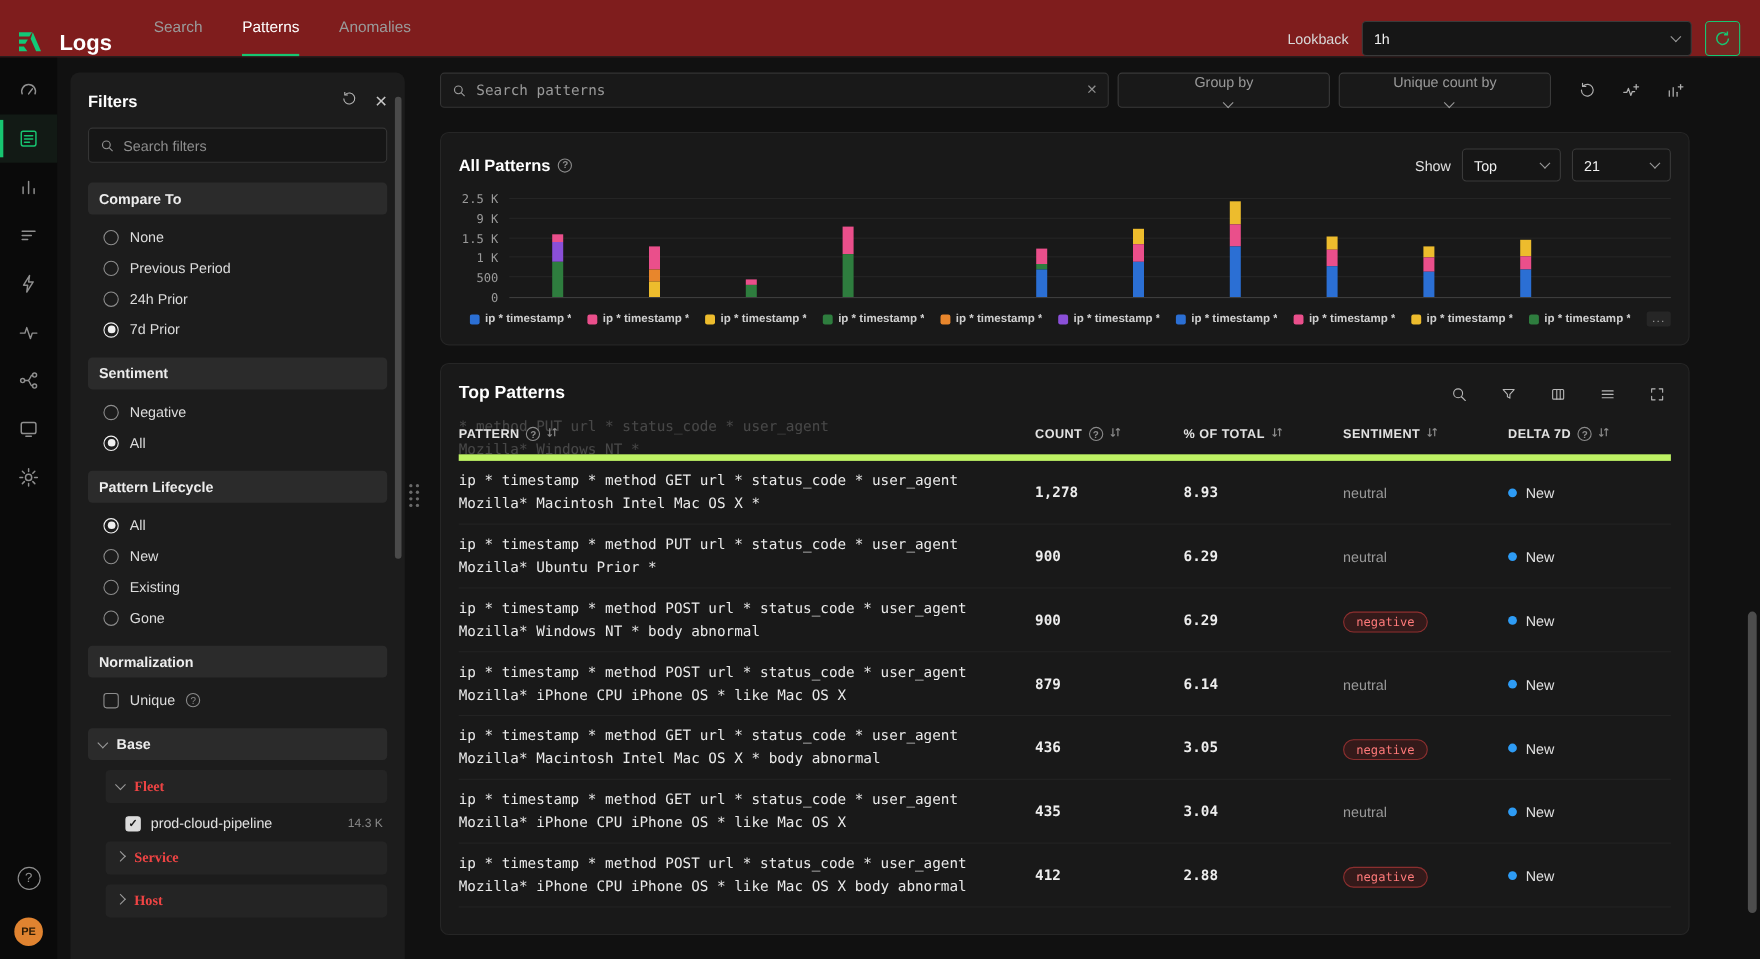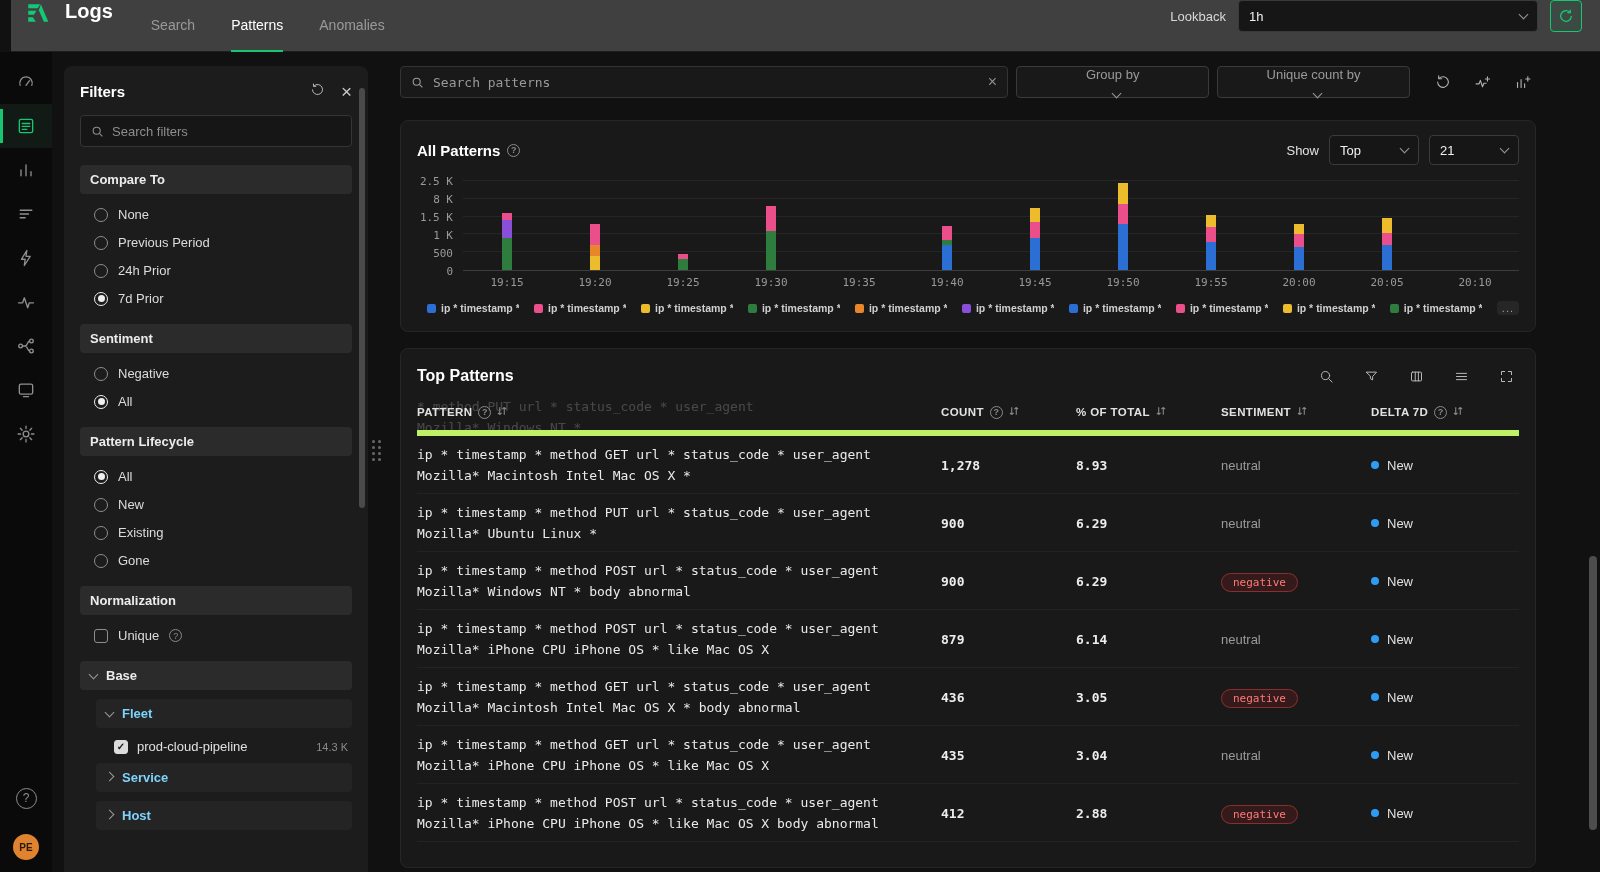--- a/index.html
+++ b/index.html
@@ -2,22 +2,22 @@
 <html><head>
 <meta charset="utf-8">
 <style>
   * { margin:0; padding:0; box-sizing:border-box; }
   html,body { width:1600px; height:872px; overflow:hidden; background:#0e0e0e;
     font-family:"Liberation Sans", sans-serif; color:#e8e8e8; }
   .mono { font-family:"DejaVu Sans Mono", monospace; }
   .screen { position:relative; width:1600px; height:872px; background:#111; overflow:hidden; }
 
   
-  .topbar { position:absolute; top:0; left:11px; right:0; height:52px; background:#404040;
-    border-bottom:1px solid #1e1e1e; display:flex; align-items:flex-start; z-index:10; }
+  .topbar { position:absolute; top:0; left:0; right:0; height:52px; background:#7f1d1d;
+    border-bottom:1px solid #1e1e1e; display:flex; align-items:flex-end; z-index:10; }
   .logo-wrap { width:54px; display:flex; justify-content:center; }
   .app-title { font-size:20px; font-weight:700; color:#fff; margin-right:38px; }
   .tabs { display:flex; height:52px; }
   .tab { display:flex; align-items:center; margin-right:36px; font-size:14px; color:#9a9a9a;
     border-bottom:2px solid transparent; cursor:pointer; }
   .tab.active { color:#fff; border-bottom-color:#17c671; font-weight:400; }
   .topbar-right { margin-left:auto; display:flex; align-items:center; gap:12px; padding-right:18px; }
   .lb-label { font-size:13px; color:#d8d8d8; }
   .dd { height:32px; background:#161616; border:1px solid #3a3a3a; border-radius:4px;
     display:flex; align-items:center; justify-content:space-between; padding:0 10px;
@@ -62,21 +62,21 @@
   .opt { display:flex; align-items:center; gap:10px; margin:13px 0 0 14px; font-size:13px; color:#dcdcdc; cursor:pointer; }
   .radio { width:14px; height:14px; border:1.5px solid #8d8d8d; border-radius:50%; flex:none; position:relative; }
   .radio.sel { border-color:#efefef; }
   .radio.sel::after { content:''; position:absolute; inset:2.5px; border-radius:50%; background:#efefef; }
   .cbx { width:14px; height:14px; border:1.5px solid #8d8d8d; border-radius:3px; flex:none;
     display:flex; align-items:center; justify-content:center; font-size:10px; font-weight:700; color:transparent; }
   .cbx.checked { background:#dcdcdc; border-color:#dcdcdc; color:#161616; }
   .info-badge { width:13px; height:13px; border:1px solid #8a8a8a; border-radius:50%; color:#8a8a8a;
     font-size:9px; display:inline-flex; align-items:center; justify-content:center; flex:none; }
   .tree-sub { background:#242424; border-radius:4px; padding:7px 10px; margin:9px 0 0 16px;
-    display:flex; align-items:center; gap:9px; font-size:13px; font-weight:700; color:#7dd3fc; cursor:pointer; }
+    display:flex; align-items:center; gap:9px; font-size:13px; font-weight:700; color:#ef4444; cursor:pointer;font-family:Liberation Serif, serif; }
   .leaf { display:flex; align-items:center; gap:9px; margin:11px 4px 0 34px; font-size:13px; color:#e0e0e0; cursor:pointer; }
   .leaf-count { margin-left:auto; color:#8a8a8a; font-size:11px; }
   .fscrollbar { position:absolute; right:3px; top:22px; width:6px; height:420px; background:#4a4a4a; border-radius:3px; }
   .grip { position:absolute; left:372px; top:440px; z-index:8; display:grid;
     grid-template-columns:repeat(2,3px); grid-auto-rows:3px; gap:3px; cursor:col-resize; }
   .grip i { width:3px; height:3px; border-radius:50%; background:#6a6a6a; }
 
   
   .main { position:absolute; left:384px; top:52px; right:0; bottom:0; padding:14px 64px 0 16px; overflow:hidden; }
   .controls { display:flex; align-items:center; gap:8px; }
@@ -423,21 +423,21 @@
           </div>
         </span>
       </div>
 
       <div class="chart">
         <div class="yaxis">
             <div class="ytick" style="bottom: 0%;">0</div>
             <div class="ytick" style="bottom: 20%;">500</div>
             <div class="ytick" style="bottom: 40%;">1 K</div>
             <div class="ytick" style="bottom: 60%;">1.5 K</div>
-            <div class="ytick" style="bottom: 80%;">8 K</div>
+            <div class="ytick" style="bottom: 80%;">9 K</div>
             <div class="ytick" style="bottom: 100%;">2.5 K</div>
           </div>
         <div class="plot">
             <div class="gline" style="bottom: 100%;"></div>
             <div class="gline" style="bottom: 80%;"></div>
             <div class="gline" style="bottom: 60%;"></div>
             <div class="gline" style="bottom: 40%;"></div>
             <div class="gline" style="bottom: 20%;"></div>
           <div class="bars">
               <div class="slot">
@@ -486,34 +486,20 @@
               </div>
               <div class="slot">
                 <div class="seg" style="height: 28%; background: rgb(43, 111, 212);"></div>
                 <div class="seg" style="height: 14%; background: rgb(234, 79, 139);"></div>
                 <div class="seg" style="height: 16%; background: rgb(237, 188, 45);"></div>
               </div>
               <div class="slot"></div>
             </div>
         </div>
       </div>
-      <div class="xaxis">
-          <div class="xtick">19:15</div>
-          <div class="xtick">19:20</div>
-          <div class="xtick">19:25</div>
-          <div class="xtick">19:30</div>
-          <div class="xtick">19:35</div>
-          <div class="xtick">19:40</div>
-          <div class="xtick">19:45</div>
-          <div class="xtick">19:50</div>
-          <div class="xtick">19:55</div>
-          <div class="xtick">20:00</div>
-          <div class="xtick">20:05</div>
-          <div class="xtick">20:10</div>
-        </div>
       <div class="legend">
           <span class="litem">
             <span class="lswatch" style="background: rgb(43, 111, 212);"></span>
             <span class="llabel">ip * timestamp * met...</span>
           </span>
           <span class="litem">
             <span class="lswatch" style="background: rgb(234, 79, 139);"></span>
             <span class="llabel">ip * timestamp * met...</span>
           </span>
           <span class="litem">
@@ -642,21 +628,21 @@
     <div class="col-sent cell-sent c-sent">neutral</div>
     <div class="col-delta cell-delta">
       <span class="new-dot"></span>
       <span class="dlabel">New</span>
     </div>
   </div>
 
   <div class="trow">
     <div class="col-pattern">
       <div class="pline l1">ip * timestamp * method PUT url * status_code * user_agent</div>
-      <div class="pline l2">Mozilla* Ubuntu Linux *</div>
+      <div class="pline l2">Mozilla* Ubuntu Prior *</div>
     </div>
     <div class="col-count cell-num c-count">900</div>
     <div class="col-pct cell-num c-pct">6.29</div>
     <div class="col-sent cell-sent c-sent">neutral</div>
     <div class="col-delta cell-delta">
       <span class="new-dot"></span>
       <span class="dlabel">New</span>
     </div>
   </div>
 

